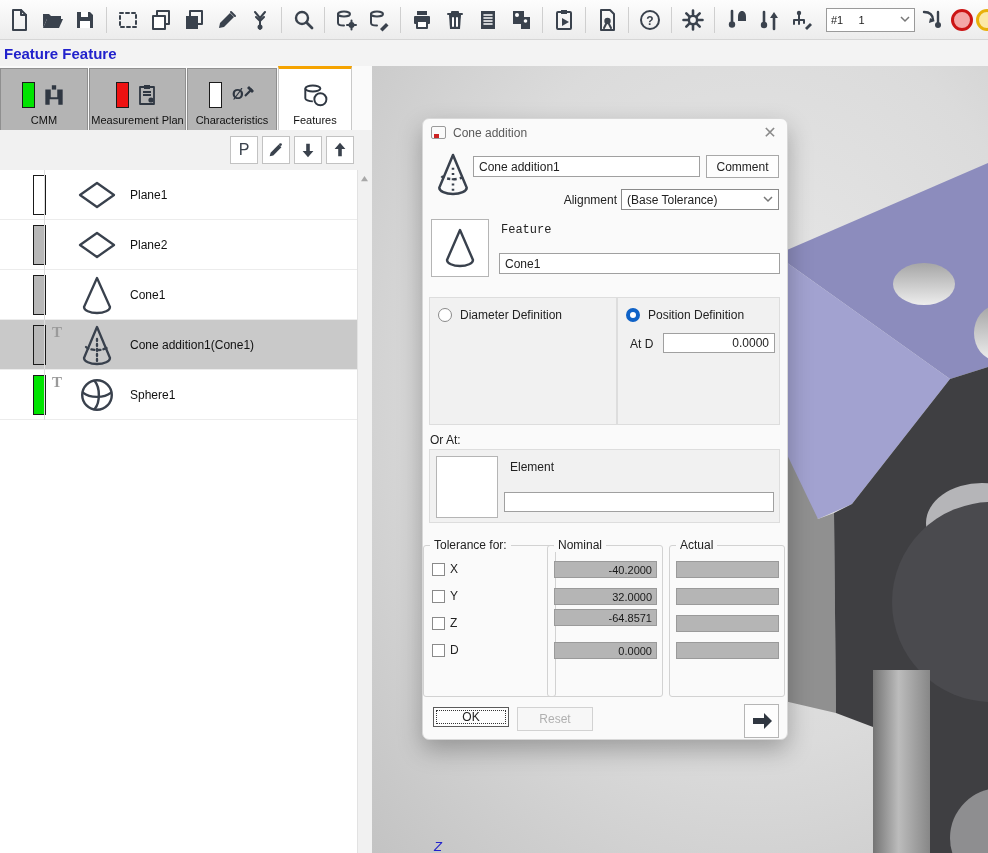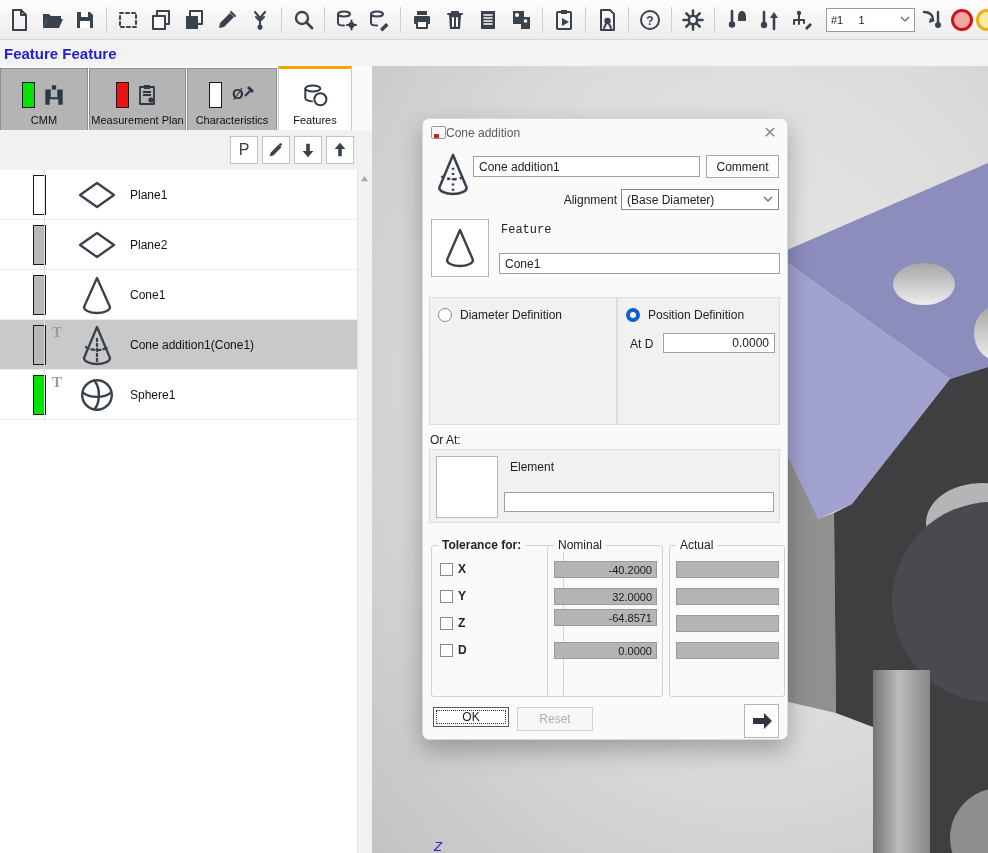--- a/index.html
+++ b/index.html
@@ -77,21 +77,21 @@
               background:radial-gradient(ellipse at 62% 40%, #e9e9e9 0%, #dbdbdb 55%, #c3c3c3 100%); }
   .viewport svg.scene { position:absolute; left:0; top:0; width:616px; height:787px; }
   .axis-z { position:absolute; left:62px; top:773px; color:#2222cc; font-size:13px; font-style:italic; }
 
   
   .dialog { position:absolute; left:422px; top:118px; width:366px; height:622px;
             background:#fafafa; border-radius:7px; border:1px solid #d8d8d8;
             box-shadow:0 10px 24px rgba(0,0,0,0.28); font-size:12px; color:#222; }
   .dlg-titlebar { position:absolute; left:0; top:0; width:100%; height:27px;
                   display:flex; align-items:center; padding:0 8px; }
-  .dlg-title { color:#5a5a5a; flex:1; }
+  .dlg-title { color:#5a5a5a; margin-left:7px; flex:1; }
   .dlg-close { color:#8a8a8a; font-size:16px; width:18px; text-align:center; }
   .dlg-icon-win { width:15px; height:13px; position:relative; }
   .dlg-icon-win .frame { position:absolute; inset:0; border:1.5px solid #9a9a9a; border-radius:2px; }
   .dlg-icon-win .dot { position:absolute; left:3px; bottom:1px; width:5px; height:4px; background:#cc2222; }
 
   .big-cone { position:absolute; left:10px; top:32px; }
   .big-cone svg, .feat-box svg { stroke:#39414d; fill:none; stroke-width:2.4; stroke-linejoin:round; }
   .dlg-input { position:absolute; background:#fff; border:1px solid #a0a0a0; font-size:12px;
                padding:0 5px; display:flex; align-items:center; font-family:"Liberation Sans",sans-serif; }
   .name-input { left:50px; top:37px; width:227px; height:21px; }
@@ -121,21 +121,21 @@
 
   .orat-label { position:absolute; left:7px; top:314px; }
   .orat-group { position:absolute; left:6px; top:330px; width:351px; height:74px;
                 background:#f1f1f1; border:1px solid #ddd; }
   .orat-box { position:absolute; left:6px; top:6px; width:62px; height:62px; background:#fff; border:1px solid #b5b5b5; }
   .element-label { position:absolute; left:80px; top:10px; }
   .element-input { left:74px; top:42px; width:270px; height:20px; }
 
   .grp { position:absolute; border:1px solid #d2d2d2; border-radius:3px; }
   .grp > .glabel { position:absolute; left:6px; top:-8px; background:#fafafa; padding:0 4px; color:#222; }
-  .grp-tol { left:8px; top:426px; width:133px; height:152px;font-weight:bold; }
+  .grp-tol { left:0; top:426px; width:133px; height:152px; }
   .grp-nom { left:124px; top:426px; width:116px; height:152px; }
   .grp-act { left:246px; top:426px; width:116px; height:152px; }
   .cb-row { display:flex; align-items:center; gap:5px; position:absolute; left:8px; }
   .checkbox { width:13px; height:13px; background:#fff; border:1px solid #8a8a8a; }
   .gray-field { position:absolute; left:6px; width:103px; height:17px; background:#b5b5b5;
                 border:1px solid #9a9a9a; font-size:11px; color:#1a1a1a;
                 display:flex; align-items:center; justify-content:flex-end; padding-right:4px; }
 
   .ok-btn { position:absolute; left:10px; top:588px; width:76px; height:20px; background:#fdfdfd;
             border:1px solid #5a5a5a; outline:1px dotted #333; outline-offset:-4px;
@@ -523,21 +523,21 @@
 
   <div class="dlg-input name-input">
       <span>Cone addition1</span>
     </div>
   <div class="comment-btn">
       <span>Comment</span>
     </div>
 
   <div class="align-label">Alignment</div>
   <div class="align-select">
-    <span class="val">(Base Diameter)</span>
+    <span class="val">(Base Tolerance)</span>
     <svg viewBox="0 0 10 7">
         <path d="M1 1l4 4 4-4"></path>
       </svg>
   </div>
 
   <div class="feat-box">
     <svg width="36" height="42" viewBox="0 0 36 42">
         <path d="M18 3L31 33A13 6 0 1 1 5 33Z"></path>
       </svg>
   </div>

